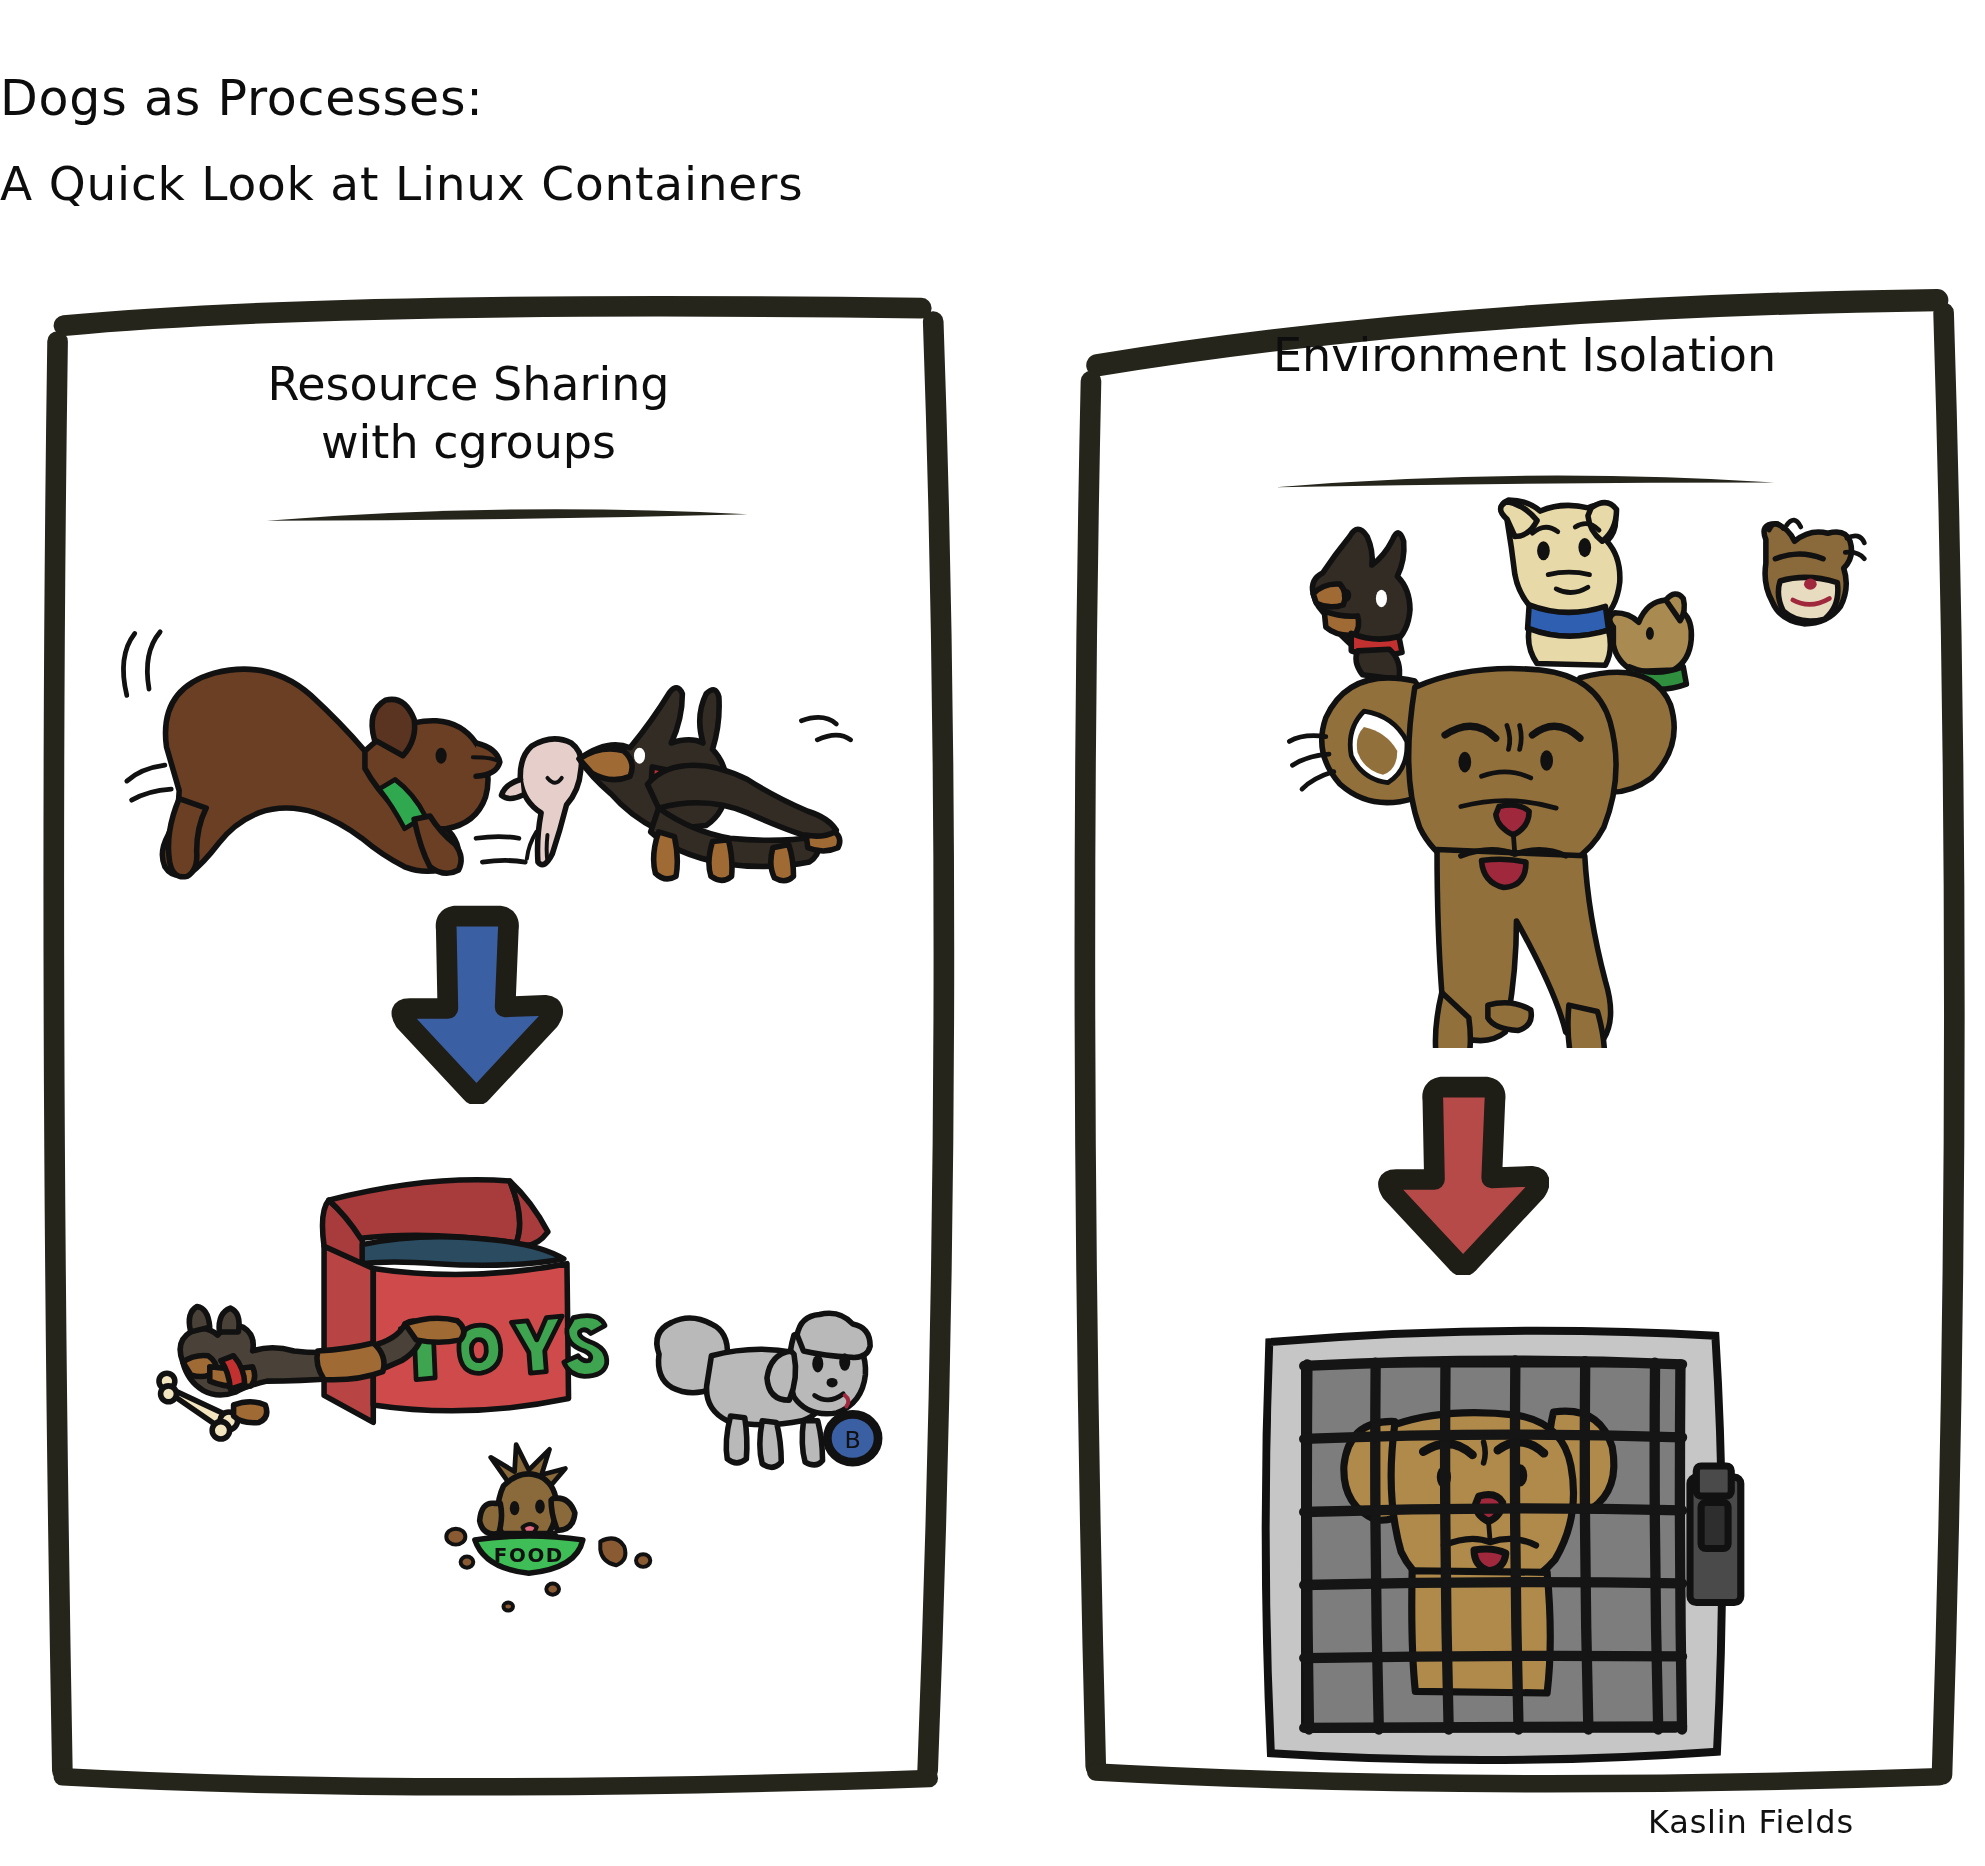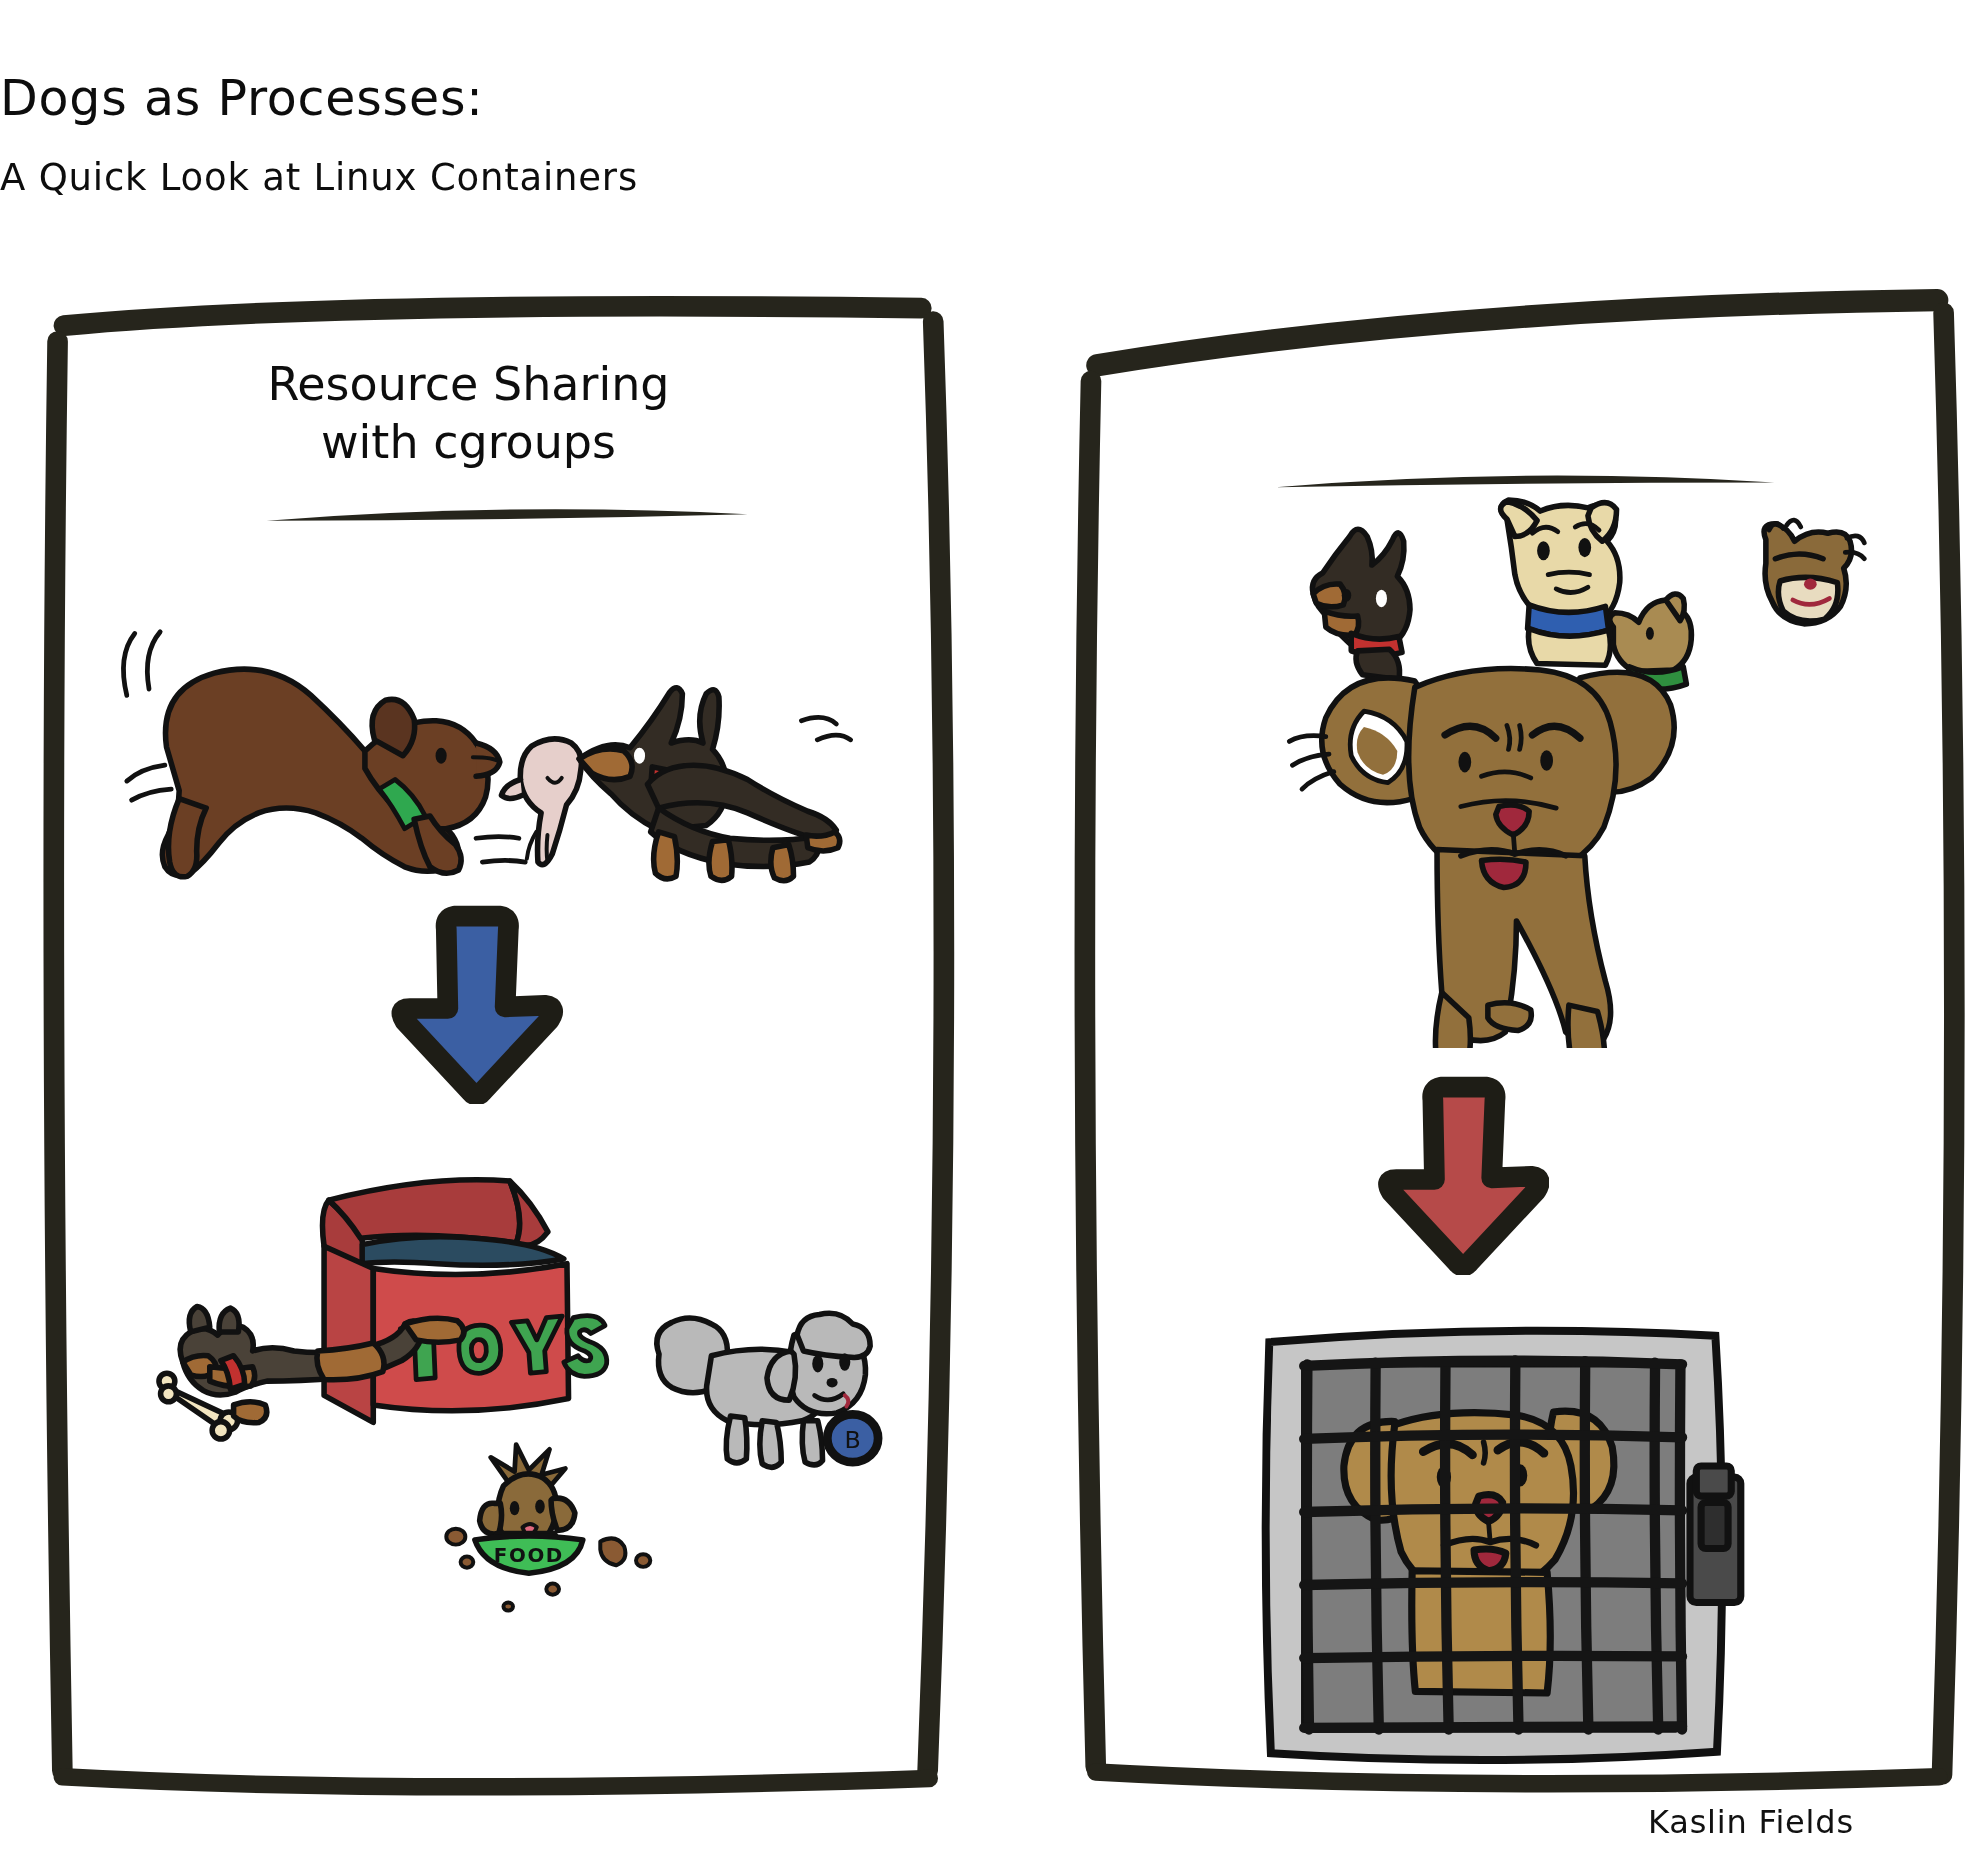--- a/index.html
+++ b/index.html
@@ -2,21 +2,21 @@
 <html style="font-size:12.7px"><head>
 <meta charset="utf-8">
 <style>
   html,body{margin:0;padding:0;background:#ffffff;}
   body{width:1985px;height:1866px;position:relative;overflow:hidden;
        font-family:"DejaVu Sans","Liberation Sans",sans-serif;}
   .stage{position:absolute;inset:0;width:1985px;height:1866px;}
   .title{position:absolute;left:0;width:1985px;text-align:left;color:#0d0d0d;
          font-family:"DejaVu Sans","Liberation Sans",sans-serif;font-weight:400;}
   #title-line1{top:70px;font-size:49px;letter-spacing:0.8px;}
-  #title-line2{top:156px;font-size:37px;letter-spacing:0.8px;}
+  #title-line2{top:156px;font-size:47px;letter-spacing:0.8px;}
   .panel-heading{position:absolute;text-align:center;color:#0d0d0d;font-size:46px;line-height:1.26;}
   .sig{position:absolute;color:#111;font-size:32px;letter-spacing:0.8px;}
   svg{display:block;}
   .abs{position:absolute;}
 </style>
 </head>
 <body>
 
 <div class="stage">
 
@@ -241,20 +241,21 @@
   </svg>
 
   <svg class="abs" style="left:1056px;top:270px;" width="921" height="1556" viewBox="0 0 1160 1960">
     <path d="M52 120 Q 500 46 1110 38" stroke="#26251c" stroke-width="28" fill="none" stroke-linecap="round"></path>
     <path d="M44 140 Q 26 960 50 1885" stroke="#26251c" stroke-width="26" fill="none" stroke-linecap="round"></path>
     <path d="M1118 54 Q 1146 960 1116 1895" stroke="#26251c" stroke-width="26" fill="none" stroke-linecap="round"></path>
     <path d="M50 1892 Q 520 1918 1112 1898" stroke="#26251c" stroke-width="22" fill="none" stroke-linecap="round"></path>
   </svg>
 
   <div class="panel-heading" style="left:1175px;top:327px;width:699px;">
+    <div>Environment Isolation</div>
   </div>
   <svg class="abs" style="left:1271px;top:465px;" width="508" height="27" viewBox="0 0 640 34">
     <path d="M6 28 Q 320 2 634 22 Q 320 22 6 28 Z" fill="#26251c"></path>
   </svg>
 
   <svg class="abs" style="left:1286px;top:492px;" width="588" height="556" viewBox="0 0 740 700">
     <g stroke="#111" stroke-width="7" stroke-linejoin="round" stroke-linecap="round">
 
       <g transform="translate(20,30)">
         <path d="M60 26 Q 70 8 82 26 Q 90 44 88 62 Q 104 50 114 30

